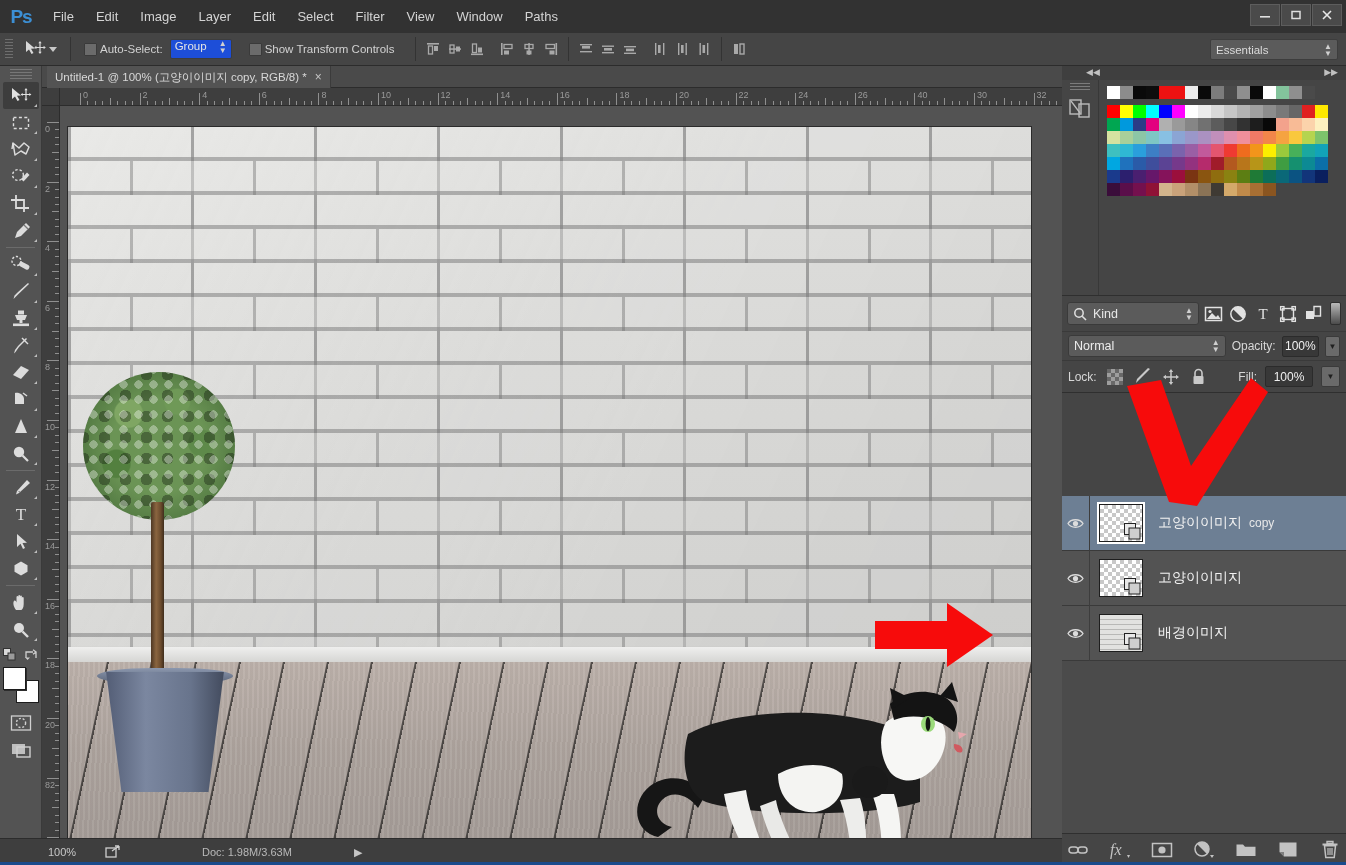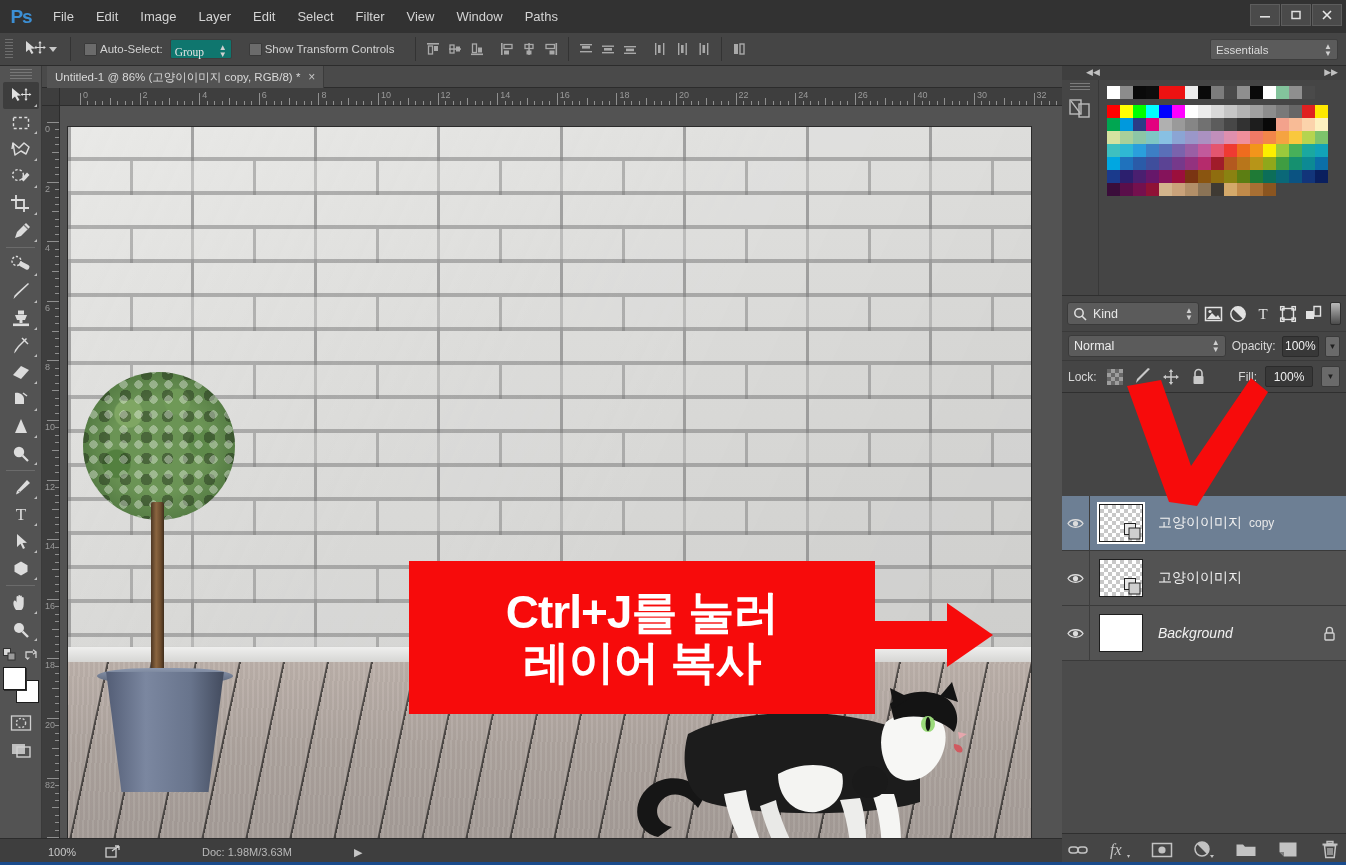--- a/index.html
+++ b/index.html
@@ -63,24 +63,24 @@
   }
   .ob-sep {
     width: 1px; height: 24px; background: #333; margin: 0 6px;
   }
   .chk {
     width: 13px; height: 13px; background: #6b6b6b;
     border: 1px solid #3a3a3a; border-radius: 1px;
   }
   .ob-label { color: #d2d2d2; font-size: 11.5px; white-space: nowrap; }
   .ob-select {
-    display: flex; align-items: flex-end; justify-content: space-between;
+    display: flex; align-items: flex-start; justify-content: space-between;
     min-width: 62px; height: 20px; padding: 0 4px;
-    background: #0f766e; border: 1px solid #3d3d3d; border-radius: 2px;
-    color: #e4e4e4; font-size: 11.5px; font-family: Liberation Serif, serif;
+    background: #1d4ed8; border: 1px solid #3d3d3d; border-radius: 2px;
+    color: #e4e4e4; font-size: 11.5px;
   }
   .spin { font-size: 8px; line-height: 7px; color: #d0d0d0; text-align: center; }
   .align-ico { width: 22px; height: 22px; display:flex; align-items:center; justify-content:center; }
   #workspace-sel {
     position: absolute; right: 8px; top: 6px;
     width: 128px; height: 21px; padding: 0 5px;
     background: #5b5b5b; border: 1px solid #3d3d3d; border-radius: 2px;
     display: flex; align-items: center; justify-content: space-between;
     color: #dadada; font-size: 11.5px;
   }
@@ -817,21 +817,21 @@
     <div class="tool">
       <svg width="24" height="18" viewBox="0 0 24 18">
         <rect x="3" y="3" width="13" height="10" fill="#bfbfbf"></rect>
         <rect x="8" y="6" width="13" height="10" fill="none" stroke="#d0d0d0" stroke-width="1.4"></rect>
       </svg>
     </div>
   </div>
 
   <div id="tabstrip">
     <div id="doc-tab">
-      <span>Untitled-1 @ 86% (고양이이미지 copy, RGB/8) *</span>
+      <span>Untitled-1 @ 100% (고양이이미지 copy, RGB/8) *</span>
       <span class="x">×</span>
     </div>
   </div>
 
   <div id="docarea">
     <div id="ruler-corner"></div>
     <div id="ruler-h">
         <div class="rtick" style="left: 20px; top: 5px; width: 1px; height: 12px;"></div>
         <div class="rnum" style="left: 23px; top: 3px;">0</div>
         <div class="rtick" style="left: 27.45px; top: 13px; width: 1px; height: 5px;"></div>
@@ -1185,24 +1185,20 @@
 
           <path d="M96 112 C100 136, 110 156, 118 170 L134 164 C126 142, 120 122, 118 108 Z" fill="#f2f2f0"></path>
           <path d="M110 166 C104 176, 106 184, 118 184 L136 180 C142 174, 138 164, 130 164 Z" fill="#f8f8f6"></path>
 
           <path d="M132 124 C138 146, 146 164, 154 176 L168 170 C158 150, 150 130, 148 118 Z" fill="#e9e9e7"></path>
           <path d="M146 172 C140 182, 142 190, 154 190 L172 186 C178 180, 174 170, 166 170 Z" fill="#f6f6f4"></path>
 
           <ellipse cx="242" cy="100" rx="18" ry="16" fill="#1a1a1a"></ellipse>
         </svg>
 
-        <div id="annot">
-          <div>Ctrl+J를 눌러</div>
-          <div>레이어 복사</div>
-        </div>
         <svg id="annot-arrow" viewBox="0 0 120 72">
           <path d="M0 22 L72 22 L72 4 L118 36 L72 68 L72 50 L0 50 Z" fill="#f70b0b"></path>
         </svg>
       </div>
     </div>
   </div>
 
   <div id="bottom-strip"></div>
   <div id="statusbar">
     <div id="zoomfield">100%</div>
@@ -1512,31 +1508,31 @@
             <div class="lock-cell"></div>
           </div>
           <div class="layer-row">
             <div class="eye-cell">
               <svg width="17" height="13" viewBox="0 0 17 13">
       <path d="M1 6.5 C4 1.5, 13 1.5, 16 6.5 C13 11.5, 4 11.5, 1 6.5 Z" fill="none" stroke="#dcdcdc" stroke-width="1.3"></path>
       <circle cx="8.5" cy="6.5" r="2.6" fill="#dcdcdc"></circle>
               </svg>
             </div>
             <div class="thumb-cell">
-              <div class="thumb" style="background: rgb(255, 255, 255);"></div>
+              <div class="thumb" style="background: repeating-linear-gradient(rgb(226, 226, 224) 0px, rgb(226, 226, 224) 4px, rgb(184, 184, 182) 4px, rgb(184, 184, 182) 5px), linear-gradient(rgb(221, 221, 221) 70%, rgb(165, 154, 147) 70%);">
+                <svg class="mini" viewBox="0 0 17 17">
+      <rect x="0.5" y="0.5" width="11" height="11" fill="#e8e8e8" stroke="#222"></rect>
+      <rect x="5" y="5" width="11" height="11" fill="#cfcfcf" stroke="#222"></rect>
+                </svg>
+              </div>
             </div>
-            <div class="layer-name italic">
-              <span>Background</span>
+            <div class="layer-name">
+              <span>배경이미지</span>
             </div>
-            <div class="lock-cell">
-              <svg width="13" height="15" viewBox="0 0 13 15">
-        <path d="M3.5 7 L3.5 4.4 A3 3 0 0 1 9.5 4.4 L9.5 7" fill="none" stroke="#d0d0d0" stroke-width="1.4"></path>
-        <rect x="2" y="7" width="9" height="7" rx="1" fill="none" stroke="#d0d0d0" stroke-width="1.4"></rect>
-              </svg>
-            </div>
+            <div class="lock-cell"></div>
           </div>
         </div>
 
       <div id="lp-bottom">
         <div class="lb-icon">
           <svg width="20" height="14" viewBox="0 0 20 14">
             <rect x="1" y="4" width="9" height="6" rx="3" fill="none" stroke="#c2c2c2" stroke-width="1.5"></rect>
             <rect x="10" y="4" width="9" height="6" rx="3" fill="none" stroke="#c2c2c2" stroke-width="1.5"></rect>
           </svg>
         </div>

